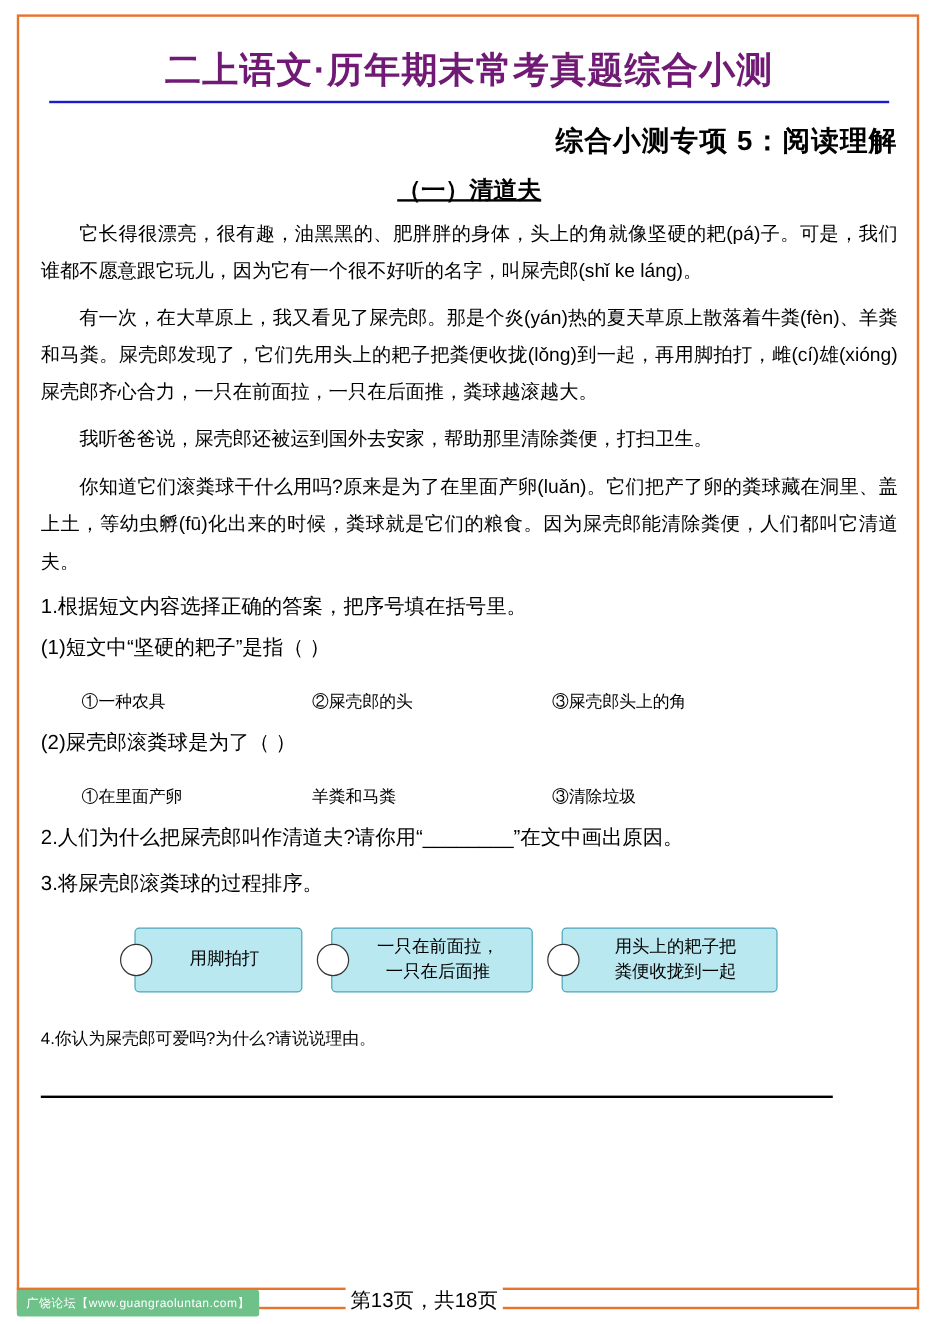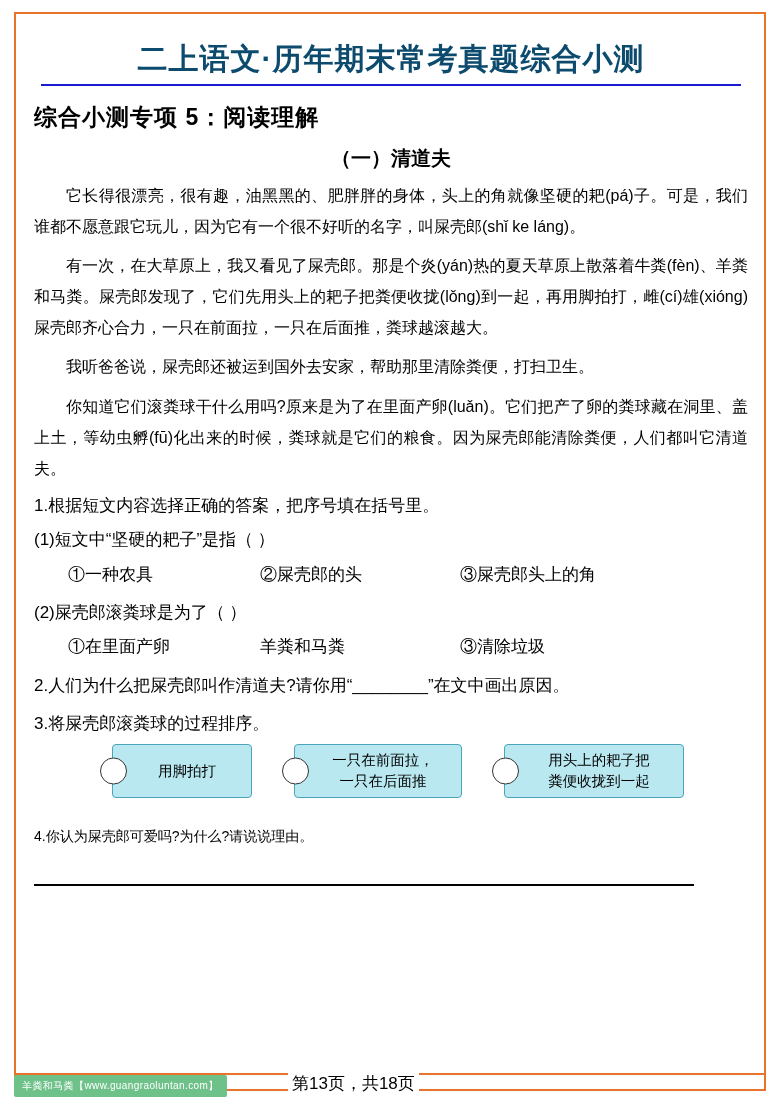--- a/index.html
+++ b/index.html
@@ -28,76 +28,77 @@
     position: absolute;
     left: 34px;
     top: 30px;
     width: 714px;
     height: 1045px;
   }
   .main-title {
     text-align: center;
     font-size: 30px;
     font-weight: bold;
-    color: #0c4a6e;
+    color: #701a75;
     letter-spacing: 1px;
     margin-top: 10px;
     line-height: 1.25;
     white-space: nowrap;
   }
   .title-rule {
     width: 700px;
     height: 2px;
     background: #1a1ad0;
     margin: 6px auto 0 auto;
   }
   .sub-title {
-    text-align: left;
+    text-align: right;
     font-size: 23px;
     font-weight: bold;
     margin-top: 16px;
     letter-spacing: 1px;
   }
   .passage-title {
     text-align: center;
     font-size: 20px;
     font-weight: bold;
     margin-top: 12px;
+    text-decoration: underline;
   }
   .para {
     font-size: 16px;
     line-height: 1.95;
     text-align: justify;
     margin-top: 8px;
     text-indent: 2em;
   }
   .q-line {
     font-size: 17px;
     line-height: 1.9;
     margin-top: 6px;
   }
   .q-line.tight {
     margin-top: 2px;
   }
   .opts {
-    font-size: 17px;
+    font-size: 14px;
     line-height: 1.9;
-    margin-top: 2px;
+    margin-top: 14px;
     padding-left: 34px;
     display: flex;
   }
   .opts span.o1 { width: 192px; display: inline-block; }
   .opts span.o2 { width: 200px; display: inline-block; }
   .opts span.o3 { display: inline-block; }
   .boxes-row {
-    margin-top: 4px;
+    margin-top: 20px;
     padding-left: 78px;
     display: flex;
     align-items: center;
-    gap: 42px;
+    gap: 24px;
   }
   .seq-box {
     position: relative;
     background: #b9e8f0;
     border: 1px solid #4aa5b8;
     border-radius: 4px;
     min-height: 54px;
     display: flex;
     align-items: center;
     justify-content: center;
@@ -222,14 +223,14 @@
   </div>
 
   <div class="q-last">4.你认为屎壳郎可爱吗?为什么?请说说理由。</div>
   <div class="answer-rule"></div>
 
 </div>
 
 <div class="footer">
   <div class="footer-line"></div>
 </div>
-<div class="watermark">羊粪和马粪【www.guangraoluntan.com】</div>
+<div class="watermark">广饶论坛【www.guangraoluntan.com】</div>
 <div class="page-num">第13页，共18页</div>
 
 </body></html>

